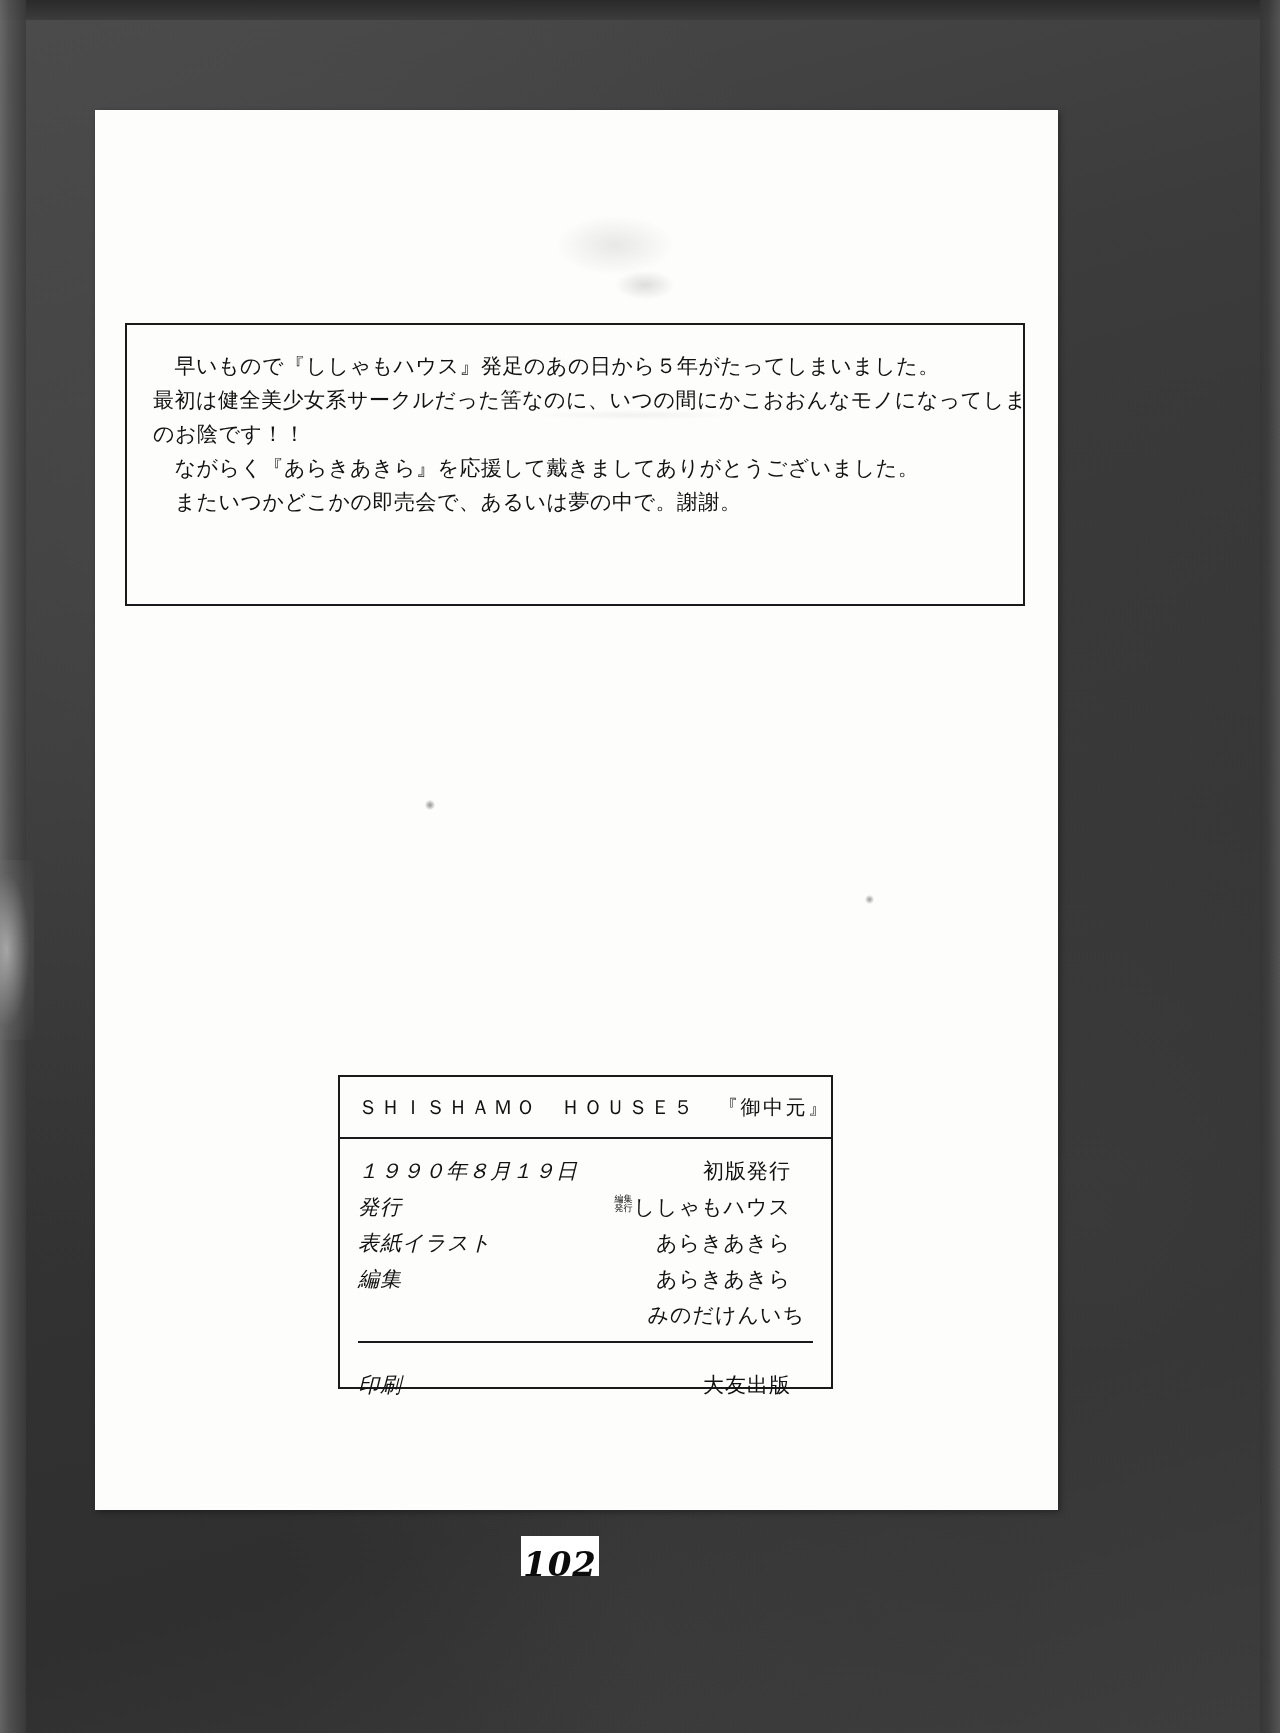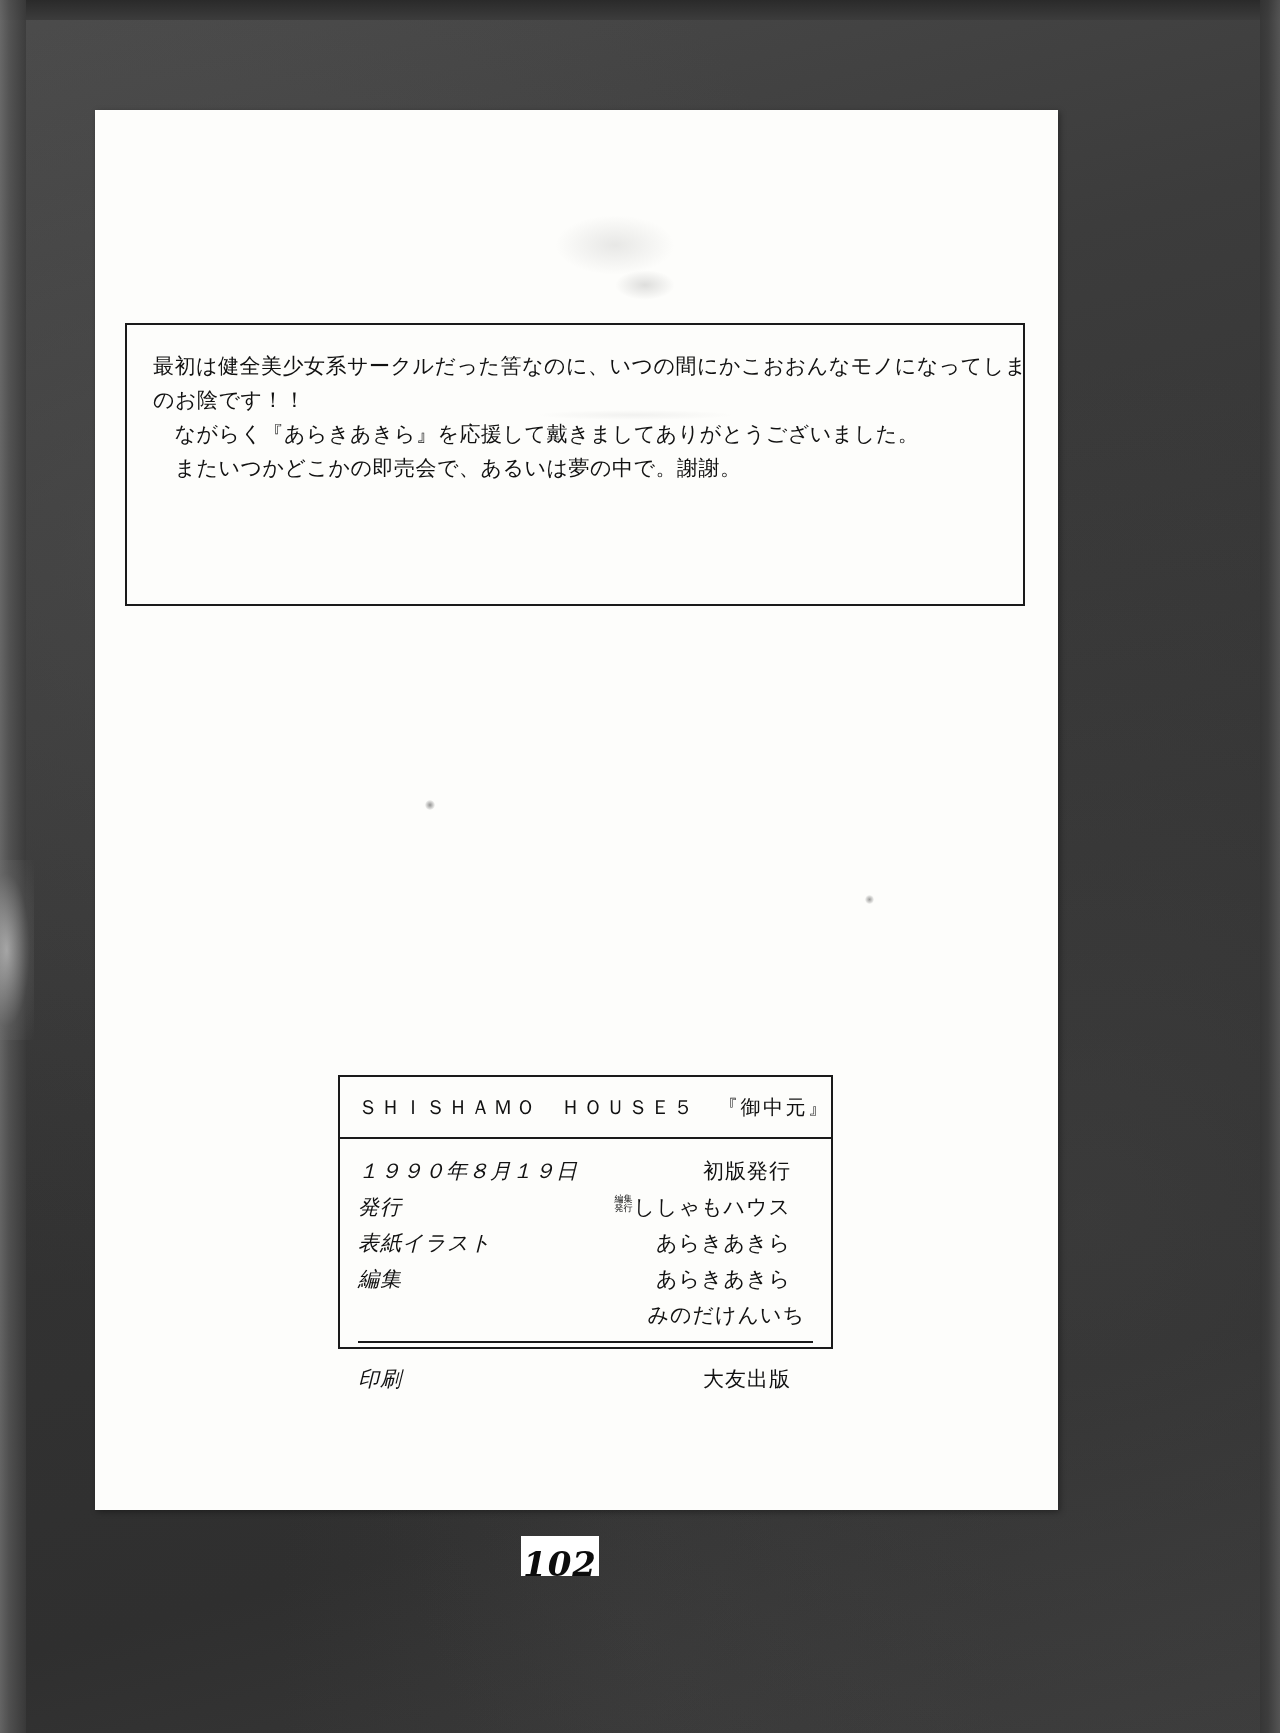--- a/index.html
+++ b/index.html
@@ -108,21 +108,21 @@
     color: #111;
     letter-spacing: 1px;
   }
 
   
   #colophon-box {
     position: absolute;
     left: 243px;
     top: 965px;
     width: 495px;
-    height: 274px;
+    height: 314px;
     border: 2px solid #1a1a1a;
     box-sizing: border-box;
   }
   #colophon-title-row {
     height: 62px;
     border-bottom: 2px solid #1a1a1a;
     box-sizing: border-box;
     display: flex;
     align-items: center;
     padding-left: 18px;
@@ -168,21 +168,21 @@
     line-height: 9px;
     display: inline-block;
     vertical-align: 3px;
     letter-spacing: 0;
     margin-right: 1px;
     transform: scaleY(1.05);
   }
   #print-row {
     border-top: 2px solid #1a1a1a;
     margin-top: 8px;
-    padding-top: 20px;
+    padding-top: 26px;
     display: flex;
     align-items: flex-start;
     font-size: 21px;
     line-height: 32px;
     color: #111;
   }
 
   
   #page-number-box {
     position: absolute;
@@ -216,20 +216,21 @@
 
 <div id="page-sheet">
 
   <div class="smudge" id="smudge-a"></div>
   <div class="smudge" id="smudge-b"></div>
   <div class="smudge" id="smudge-c"></div>
   <div class="smudge" id="smudge-d"></div>
   <div class="smudge" id="smudge-e"></div>
 
   <div id="afterword-box">
+    <div class="jp-line">　早いもので『ししゃもハウス』発足のあの日から５年がたってしまいました。</div>
     <div class="jp-line">最初は健全美少女系サークルだった筈なのに、いつの間にかこおおんなモノになってしま</div>
     <div class="jp-line">のお陰です！！</div>
     <div class="jp-line">　ながらく『あらきあきら』を応援して戴きましてありがとうございました。</div>
     <div class="jp-line">　またいつかどこかの即売会で、あるいは夢の中で。謝謝。</div>
   </div>
 
   <div id="colophon-box">
     <div id="colophon-title-row">
       <span id="colophon-title">ＳＨＩＳＨＡＭＯ　ＨＯＵＳＥ５　『御中元』</span>
     </div>

